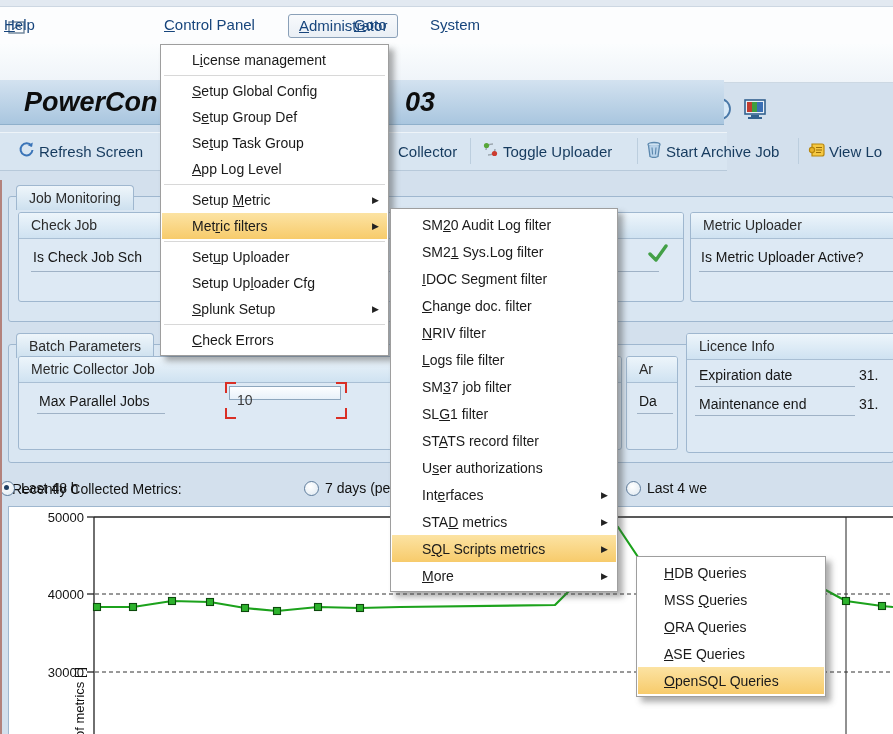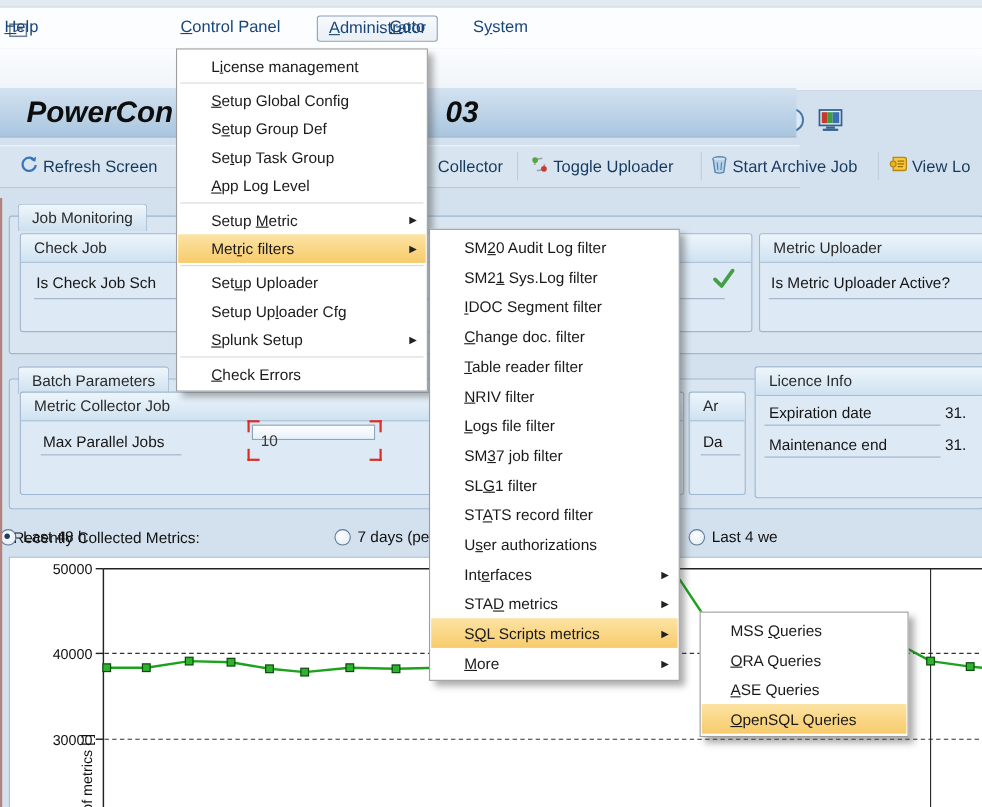--- a/index.html
+++ b/index.html
@@ -411,23 +411,20 @@
       <div class="mi">
         <span>SM2<u>1</u> Sys.Log filter</span>
       </div>
       <div class="mi">
         <span><u>I</u>DOC Segment filter</span>
       </div>
       <div class="mi">
         <span><u>C</u>hange doc. filter</span>
       </div>
       <div class="mi">
-        <span><u>T</u>able reader filter</span>
-      </div>
-      <div class="mi">
         <span><u>N</u>RIV filter</span>
       </div>
       <div class="mi">
         <span><u>L</u>ogs file filter</span>
       </div>
       <div class="mi">
         <span>SM<u>3</u>7 job filter</span>
       </div>
       <div class="mi">
         <span>SL<u>G</u>1 filter</span>
@@ -450,20 +447,23 @@
         <span>S<u>Q</u>L Scripts metrics</span>
         <span class="arr">▶</span>
       </div>
       <div class="mi">
         <span><u>M</u>ore</span>
         <span class="arr">▶</span>
       </div>
     </div>
   <div class="menu" id="menu-sql">
       <div class="mi">
+        <span><u>H</u>DB Queries</span>
+      </div>
+      <div class="mi">
         <span>MSS <u>Q</u>ueries</span>
       </div>
       <div class="mi">
         <span><u>O</u>RA Queries</span>
       </div>
       <div class="mi">
         <span><u>A</u>SE Queries</span>
       </div>
       <div class="mi hl">
         <span><u>O</u>penSQL Queries</span>

